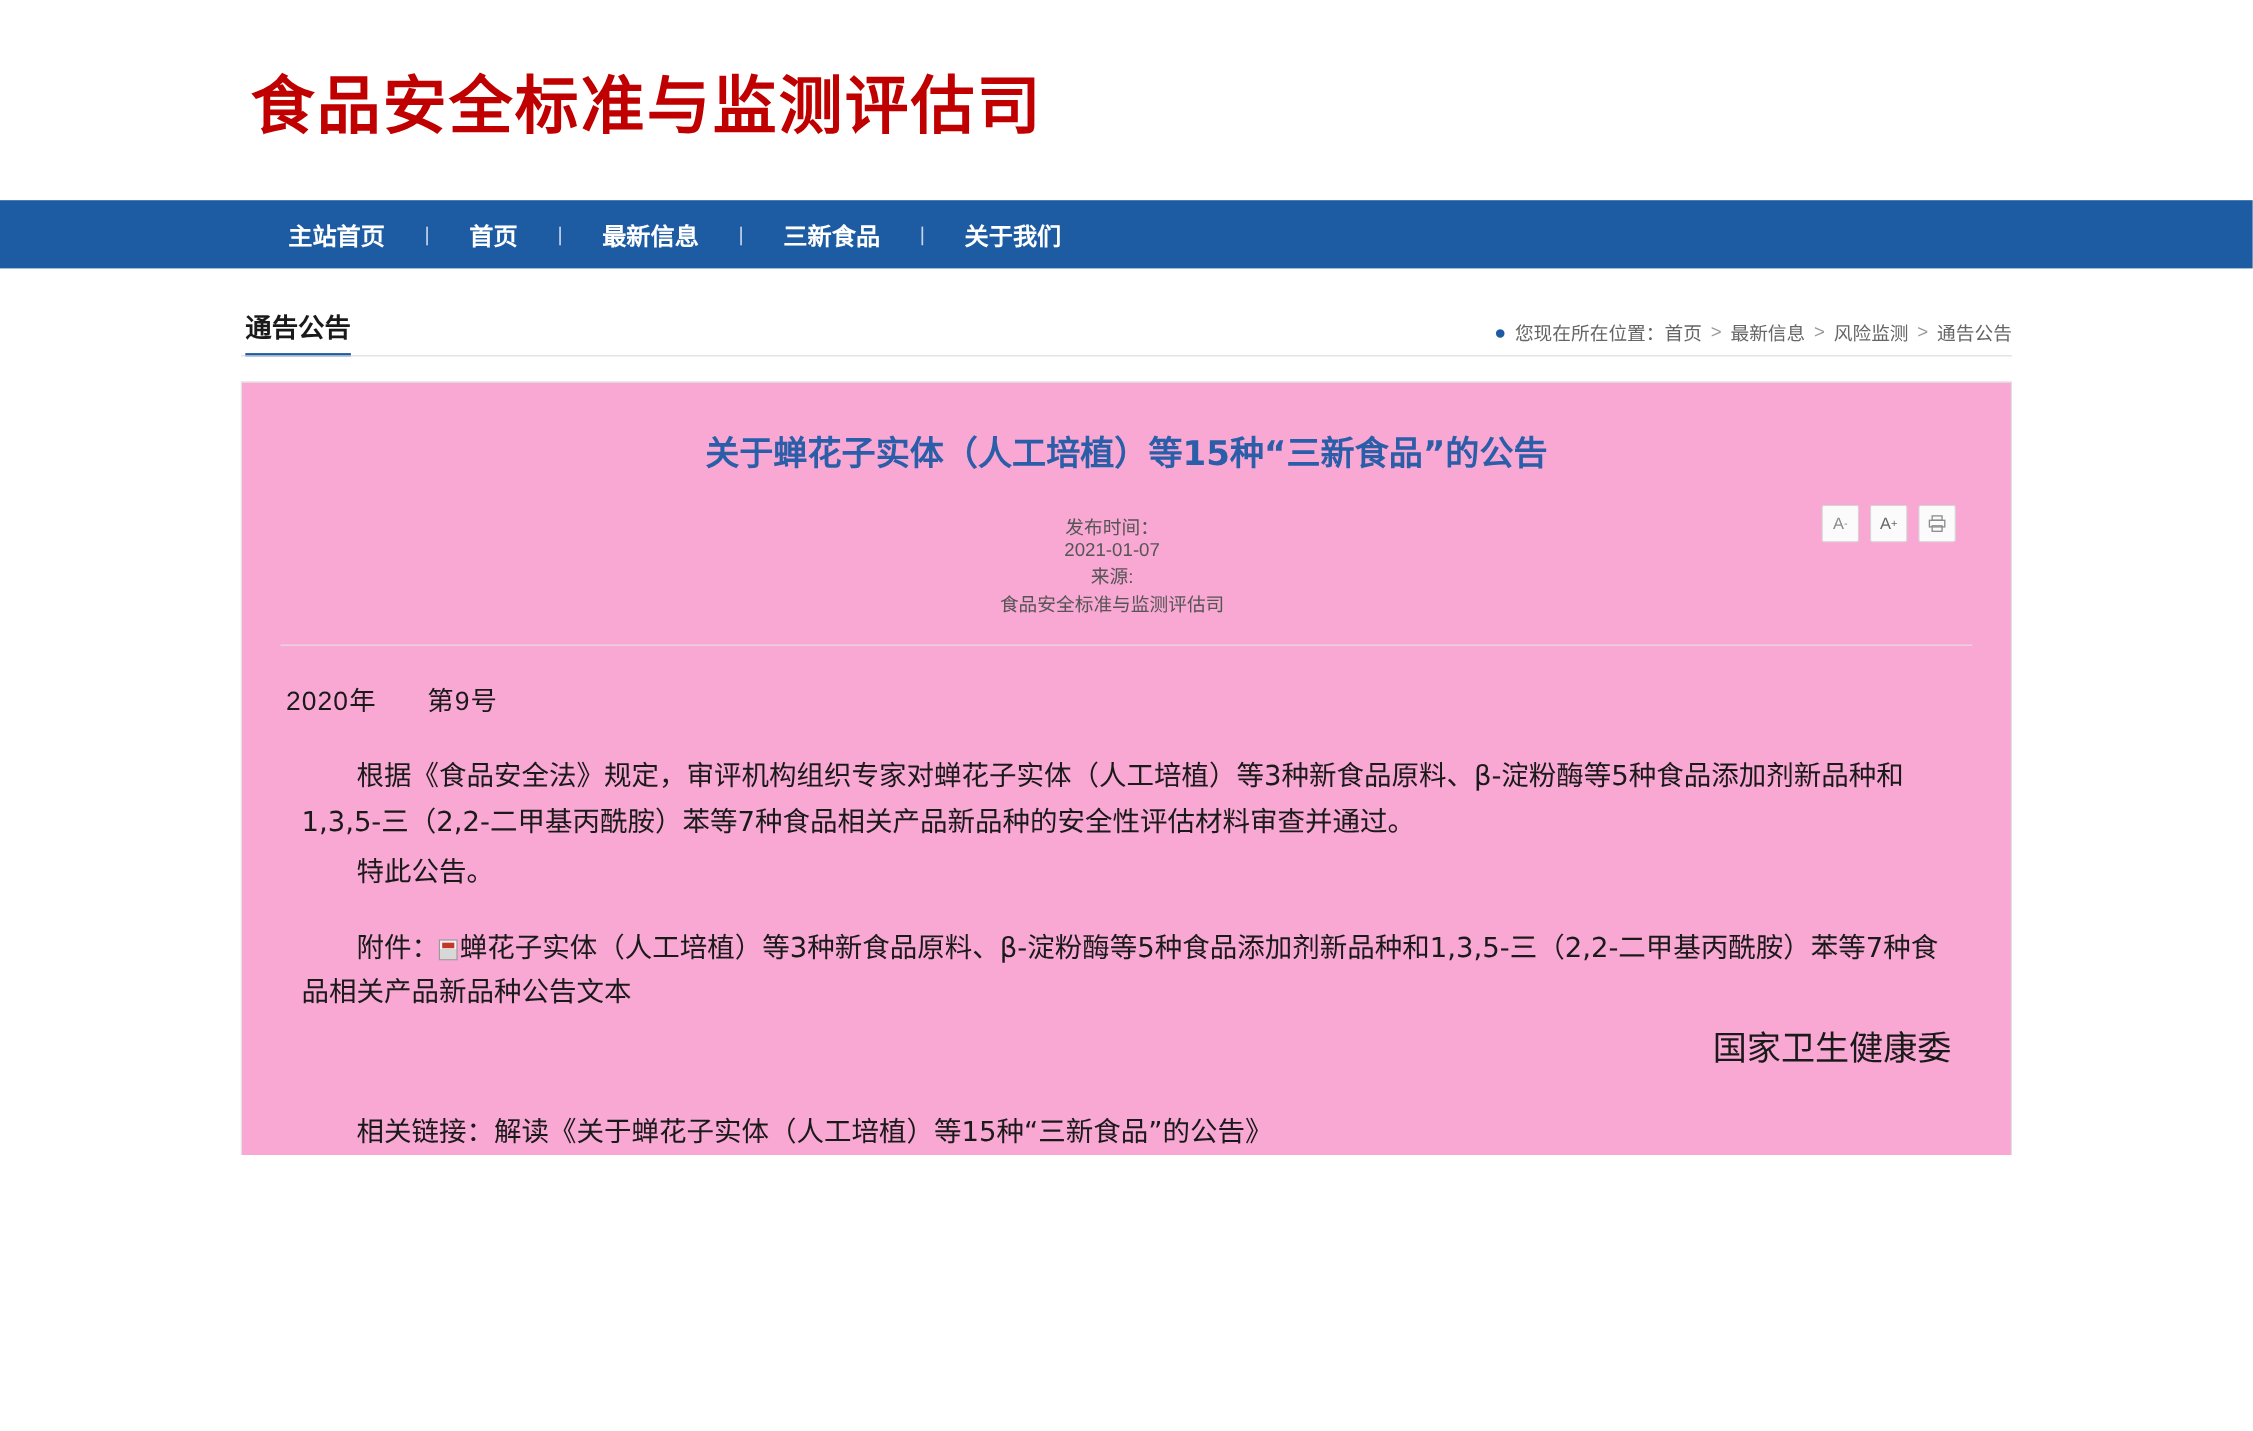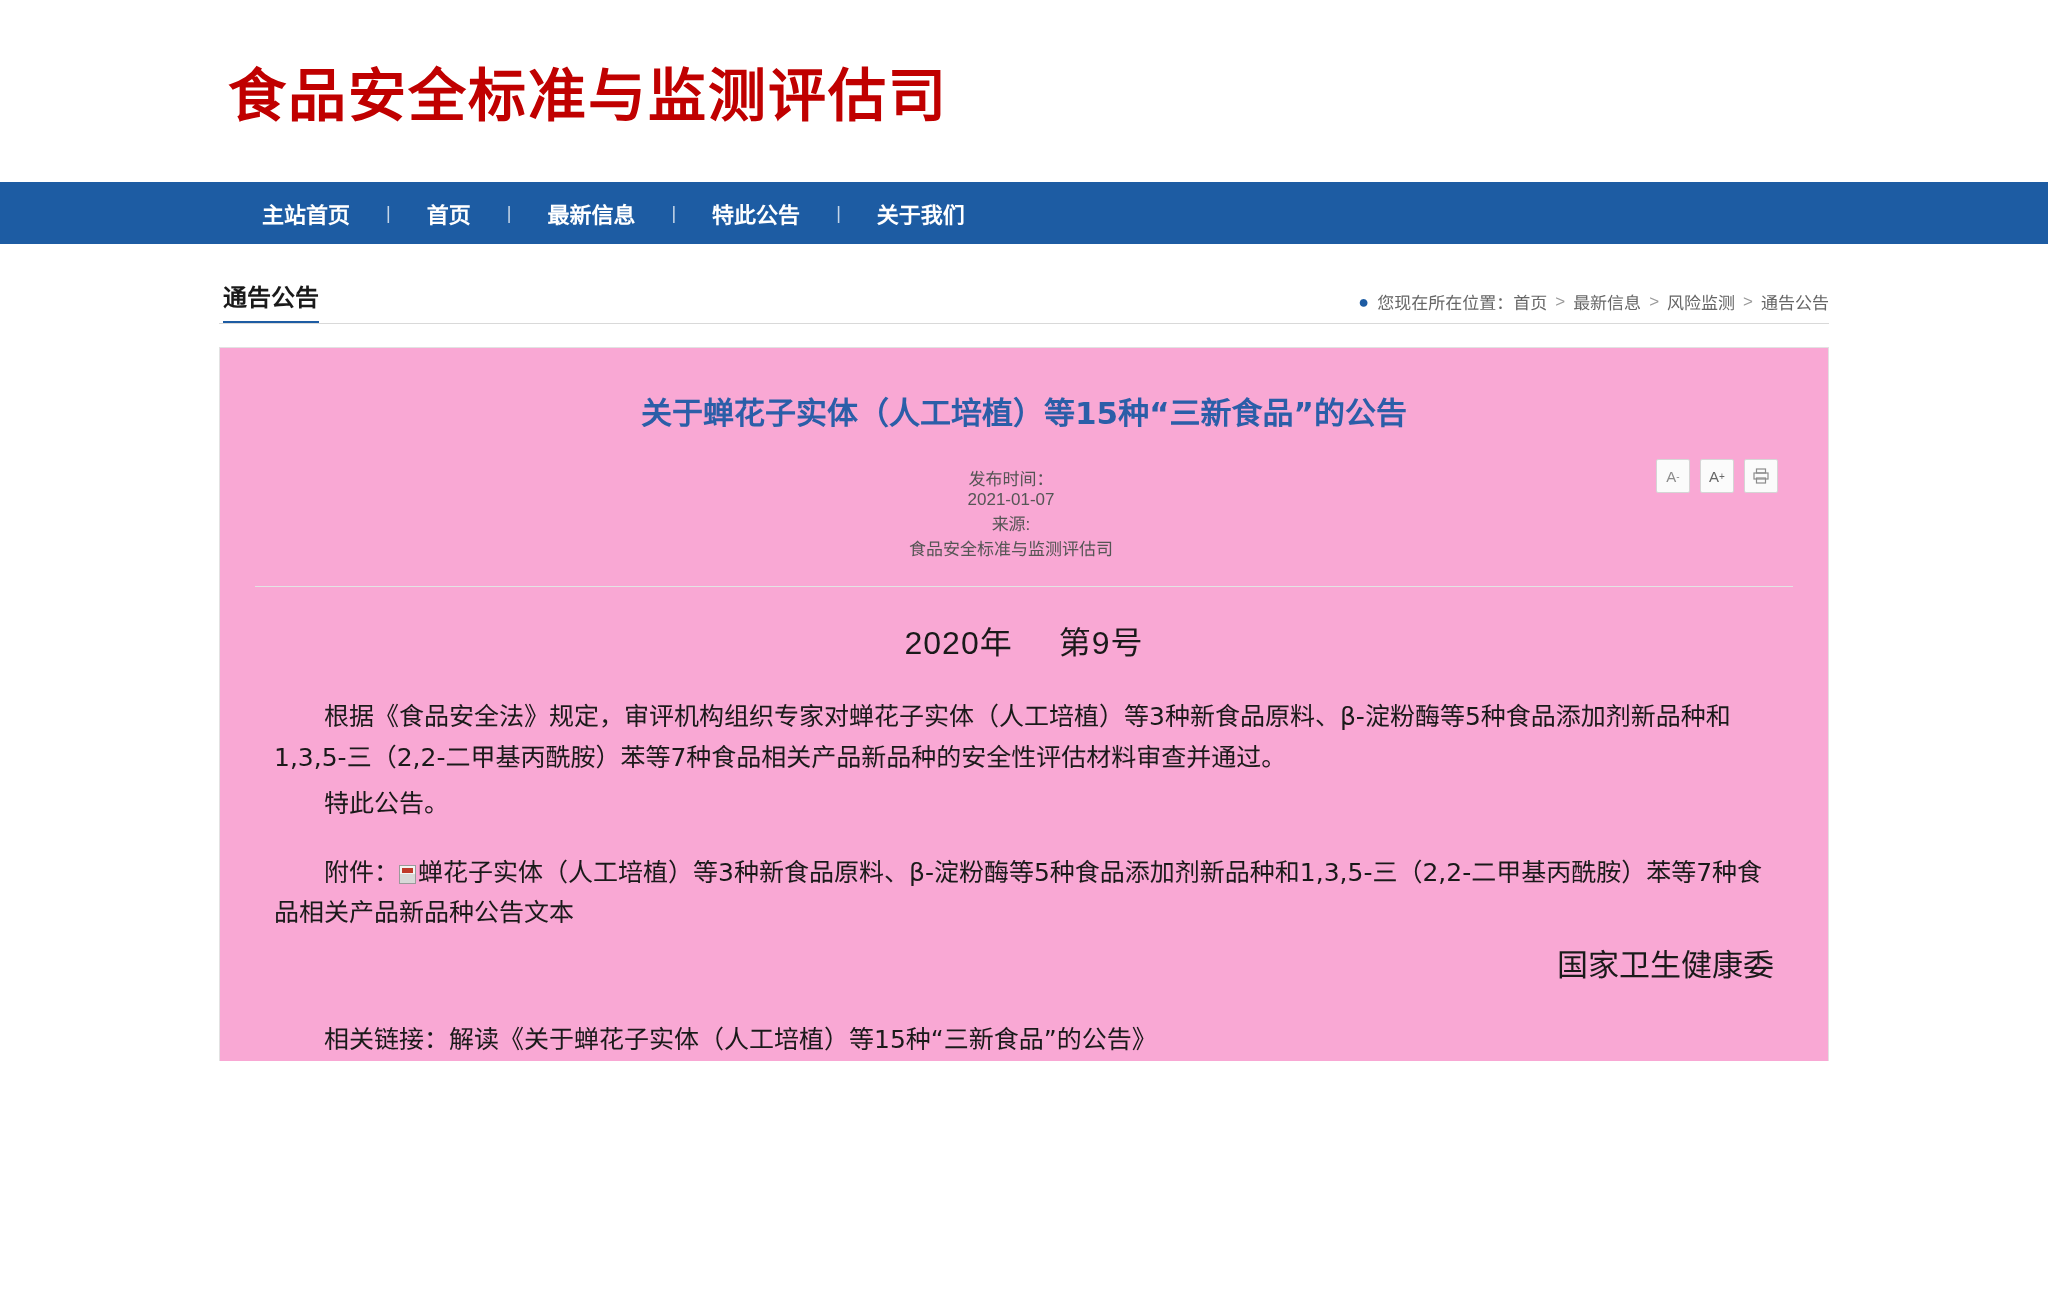--- a/index.html
+++ b/index.html
@@ -160,22 +160,22 @@
   }
   .tool-btn.active { color: #666; }
   .tool-btn sup { font-size: 10px; }
   .divider {
     border-top: 1px solid #e4e4e4;
     margin: 0 -5px 30px -5px;
   }
 
   
   .doc-no {
-    text-align: center;
-    font-size: 32px;
+    text-align: left;
+    font-size: 24px;
     color: #1a1a1a;
     margin-bottom: 34px;
     letter-spacing: 1px;
   }
   .doc-no .gap { display: inline-block; width: 46px; }
   .para {
     font-size: 25px;
     line-height: 1.62;
     color: #1a1a1a;
     text-indent: 2em;
@@ -219,21 +219,21 @@
   <div class="site-title">食品安全标准与监测评估司</div>
 </div>
 
 <nav class="nav-bar">
   <a class="nav-item" href="#">主站首页</a>
   <span class="nav-sep">|</span>
   <a class="nav-item" href="#">首页</a>
   <span class="nav-sep">|</span>
   <a class="nav-item" href="#">最新信息</a>
   <span class="nav-sep">|</span>
-  <a class="nav-item" href="#">特此公告</a>
+  <a class="nav-item" href="#">三新食品</a>
   <span class="nav-sep">|</span>
   <a class="nav-item" href="#">关于我们</a>
 </nav>
 
 <div class="crumb-row">
   <div class="section-title">通告公告</div>
   <div class="crumb">
     <span class="pin">●</span>
     <span>您现在所在位置：</span>
     <a href="#">首页</a>

